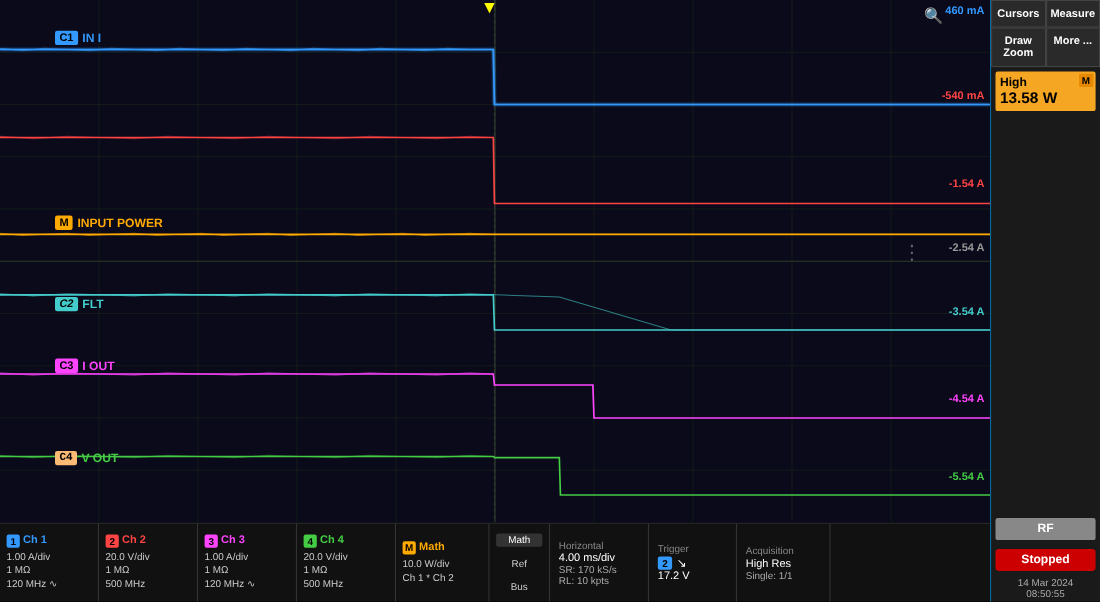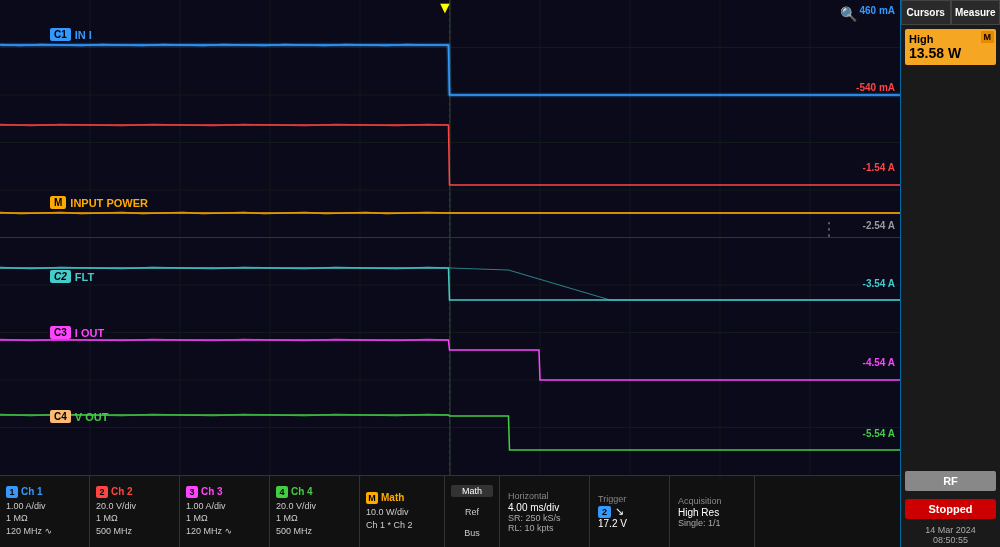--- a/index.html
+++ b/index.html
@@ -357,21 +357,21 @@
       <span class="ch-badge" style="background:#44cccc; color:#000;font-style:italic;">C2</span>
       <span style="color:#44cccc;">FLT</span>
     </div>
 
     <div class="channel-label" style="top: 326px; color: #ff44ff;">
       <span class="ch-badge" style="background:#ff44ff; color:#000;">C3</span>
       <span style="color:#ff44ff;">I OUT</span>
     </div>
 
     <div class="channel-label" style="top: 410px; color: #44cc44;">
-      <span class="ch-badge" style="background:#fdba74; color:#000;">C4</span>
+      <span class="ch-badge" style="background:#fdba74; color:#000;font-family:Liberation Mono, monospace;">C4</span>
       <span style="color:#44cc44;">V OUT</span>
     </div>
 
     <div style="position:absolute; top:6px; right:42px; color:#888; font-size:14px;">🔍</div>
   </div>
 
   <div id="bottom-bar">
 
     <div class="channel-info">
       <div class="ch-info-header">
@@ -425,21 +425,21 @@
 
     <div class="math-ref-bus">
       <div class="mrb-item active">Math</div>
       <div class="mrb-item">Ref</div>
       <div class="mrb-item">Bus</div>
     </div>
 
     <div class="scope-info-section">
       <div class="scope-info-title">Horizontal</div>
       <div class="scope-info-value">4.00 ms/div</div>
-      <div class="scope-info-value" style="font-size:9px; color:#aaa;">SR: 250 kS/s</div>
+      <div class="scope-info-value" style="font-size:9px; color:#aaa;">SR: 170 kS/s</div>
       <div class="scope-info-value" style="font-size:9px; color:#aaa;">RL: 10 kpts</div>
     </div>
 
     <div class="trigger-section">
       <div class="scope-info-title">Trigger</div>
       <div style="display:flex; align-items:center; gap:4px;">
         <span style="background:#3399ff; color:#000; border-radius:2px; padding:1px 4px; font-size:9px; font-weight:bold;">2</span>
         <span style="color:#fff; font-size:11px;">↘</span>
       </div>
       <div class="scope-info-value">17.2 V</div>
@@ -456,20 +456,25 @@
 </div>
 
 <div id="right-panel">
 
   <div class="right-btn-row">
     <div class="right-btn-half" style="font-size:10px;">Cursors</div>
     <div class="right-btn-half" style="font-size:10px;">Measure</div>
   </div>
 
 
+  <div class="right-btn-row">
+    <div class="right-btn-half" style="font-size:10px; white-space: pre-line;">Draw
+Zoom</div>
+    <div class="right-btn-half" style="font-size:10px;">More ...</div>
+  </div>
 
   <div style="position: relative; margin: 4px; padding: 4px; background: #f5a623; border-radius: 2px;">
     <div style="position:absolute; top:2px; right:2px; background:#e68900; color:#000; font-size:9px; font-weight:bold; padding:1px 3px; border-radius:1px;">M</div>
     <div style="font-size:11px; color:#000; font-weight:bold;">High</div>
     <div style="font-size:14px; color:#000; font-weight:bold;">13.58 W</div>
   </div>
 
   <div class="spacer"></div>
 
   <div class="right-panel-bottom">

